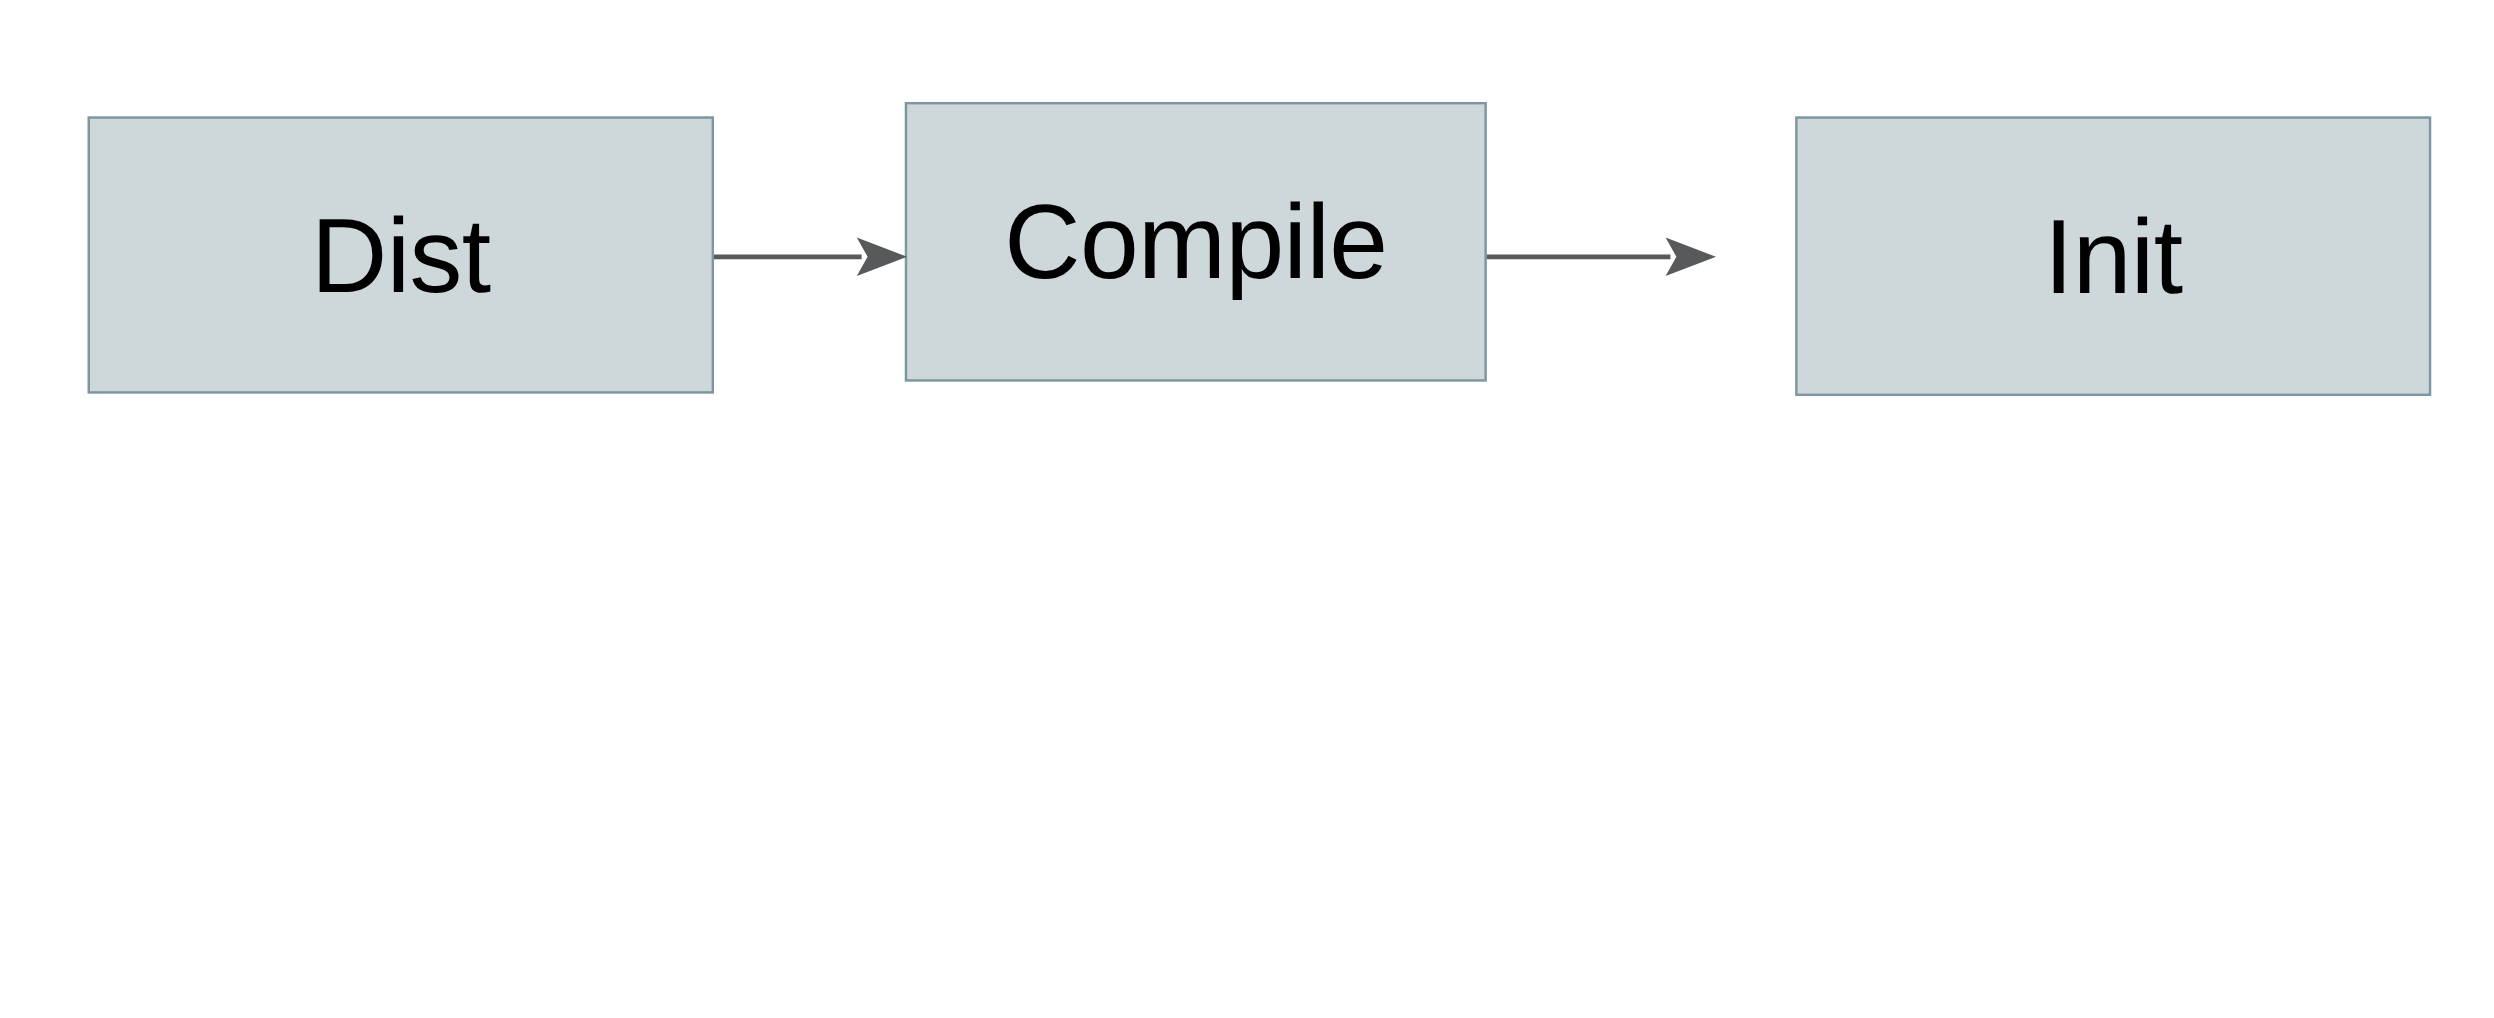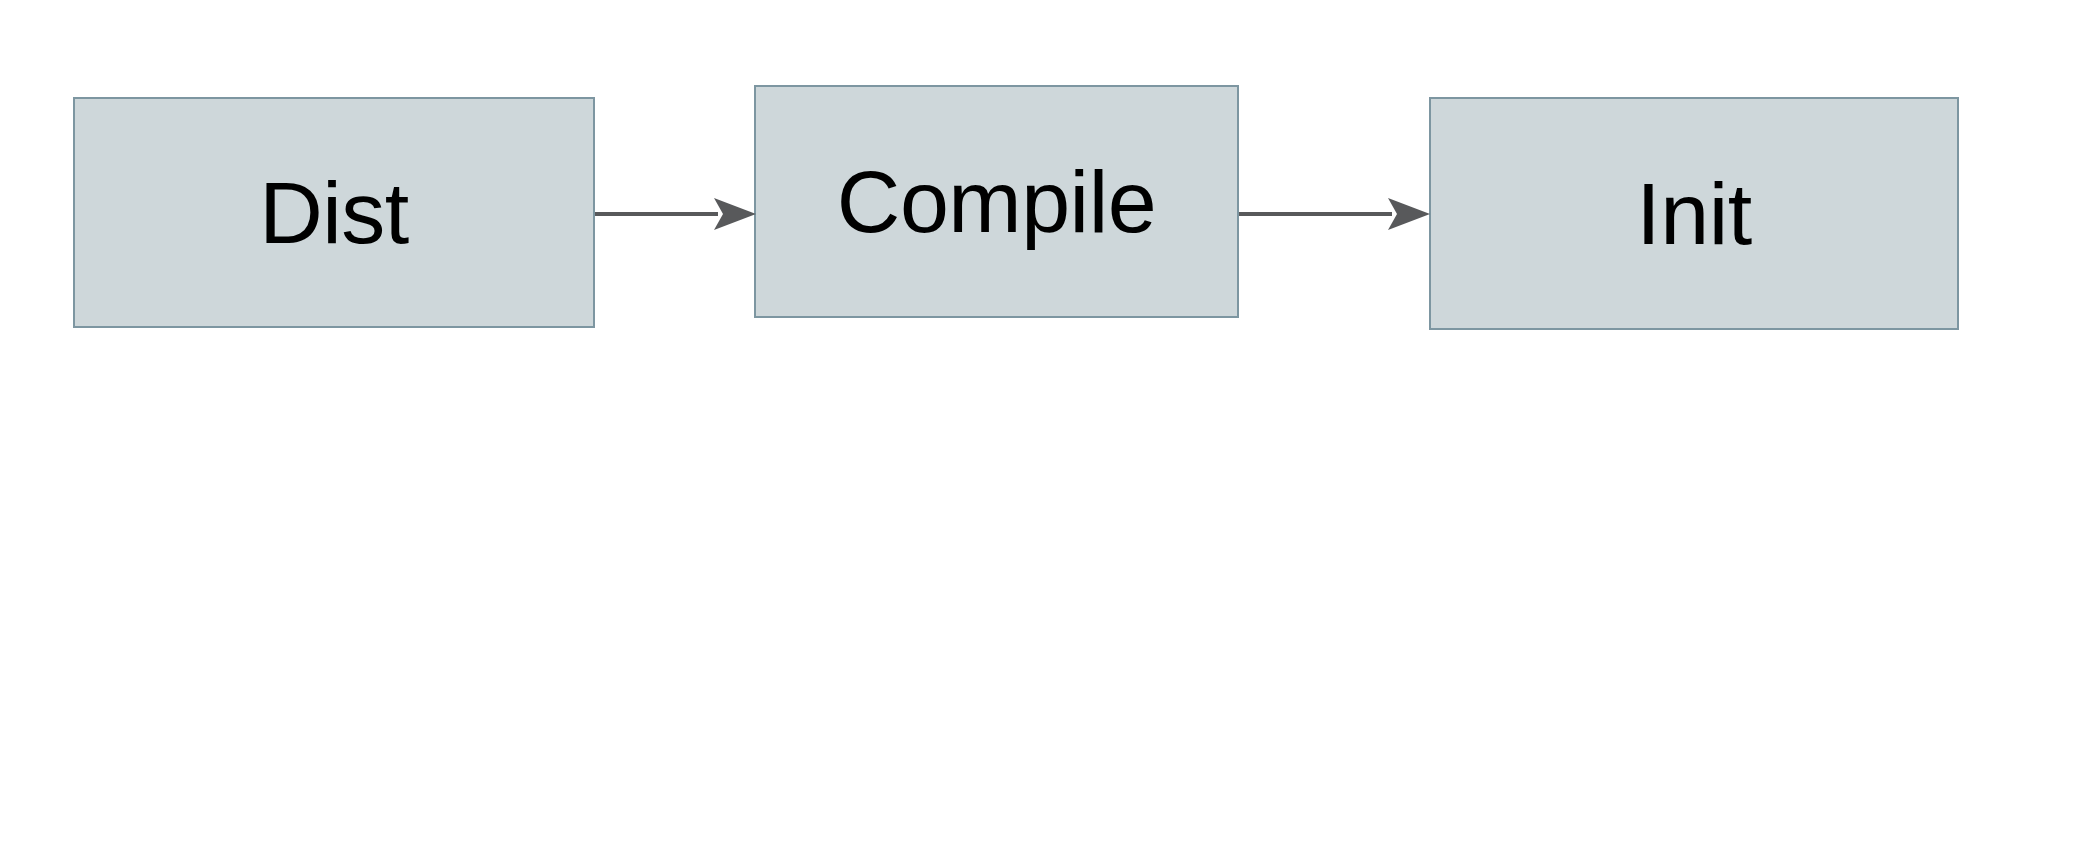--- a/index.html
+++ b/index.html
@@ -33,21 +33,21 @@
     font-weight: 400;
     color: #000000;
     line-height: 1;
     letter-spacing: -0.5px;
     white-space: nowrap;
     user-select: none;
   }
   
   #node-dist    { left: 73px;   top: 97px;  width: 522px; height: 231px; }
   #node-compile { left: 754px;  top: 85px;  width: 485px; height: 233px; }
-  #node-init    { left: 1429px; top: 97px;  width: 530px; height: 233px; }
+  #node-init    { left: 1496px; top: 97px;  width: 530px; height: 233px; }
   #node-clean   { left: 754px;  top: 512px; width: 485px; height: 230px; }
 
   
   .edge {
     position: absolute;
     overflow: visible;
     pointer-events: none;
   }
   #edge-dist-compile { left: 590px;  top: 190px; width: 170px; height: 50px; }
   #edge-compile-init { left: 1234px; top: 190px; width: 200px; height: 50px; }

